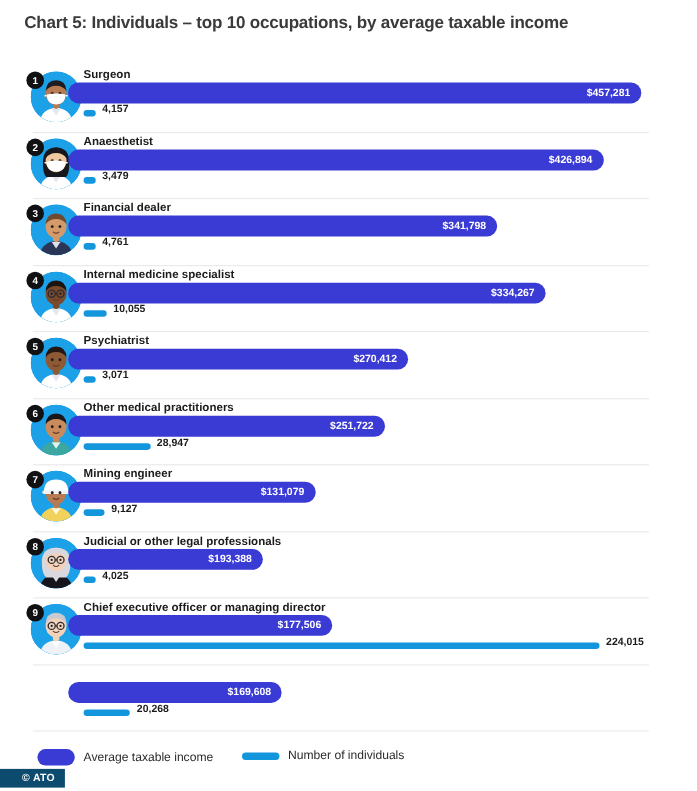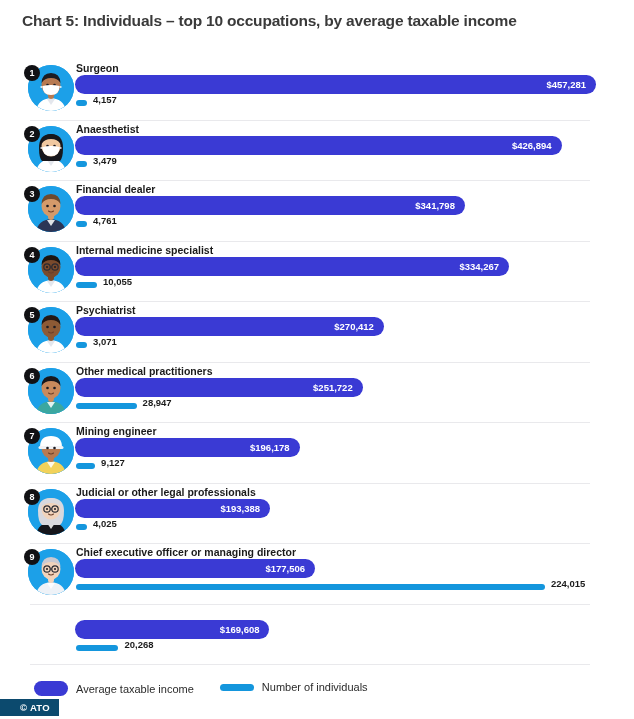--- a/index.html
+++ b/index.html
@@ -68,21 +68,21 @@
   .label{
     position:absolute;
     left:76px; top:2px;
     font-size:10.5px;
     font-weight:bold;
     color:#1b1b1b;
     white-space:nowrap;
   }
   .income-bar{
     position:absolute;
-    left:76px; top:16px;
+    left:63px; top:16px;
     height:17px;
     background:#3a3ad4;
     border-radius:9px;
     box-shadow:0 0 0 1px #3a3ad4;
   }
   .income-value{
     position:absolute;
     right:9px; top:0;
     height:17px;
     line-height:17px;
@@ -307,21 +307,21 @@
             <rect x="10.5" y="18" width="25" height="3" rx="1.5" fill="#f2f2f4"></rect>
             <circle cx="19.5" cy="20" r="1.3" fill="#1b1b22"></circle>
             <circle cx="26.5" cy="20" r="1.3" fill="#1b1b22"></circle>
             <path d="M20.5 25 q2.5 2 5 0" stroke="#6a3d28" stroke-width="1.1" fill="none" stroke-linecap="round"></path>
           </svg>
         </div>
         <div class="rank-badge">7</div>
       </div>
       <div class="label">Mining engineer</div>
       <div class="income-bar" style="width:222.656051749362px">
-        <span class="income-value">$196,178</span>
+        <span class="income-value">$131,079</span>
       </div>
       <div class="count-line" style="width:19.108376671205054px"></div>
       <div class="count-value" style="left:101.10837667120505px">9,127</div>
       <div class="row-sep"></div>
     </div>
     <div class="row">
       <div class="avatar-wrap">
         <div class="avatar">
           <svg viewBox="0 0 46 46" xmlns="http://www.w3.org/2000/svg">
             <rect width="46" height="46" fill="#1ca0e8"></rect>
@@ -335,21 +335,21 @@
             <circle cx="27" cy="20" r="3.2" fill="none" stroke="#2b2b33" stroke-width="1.2"></circle>
             <line x1="22.2" y1="20" x2="23.8" y2="20" stroke="#2b2b33" stroke-width="1.2"></line>
             <circle cx="19" cy="20" r="1" fill="#1b1b22"></circle>
             <circle cx="27" cy="20" r="1" fill="#1b1b22"></circle>
             <path d="M20.5 25 q2.5 2 5 0" stroke="#6a3d28" stroke-width="1.1" fill="none" stroke-linecap="round"></path>
           </svg>
         </div>
         <div class="rank-badge">8</div>
       </div>
       <div class="label">Judicial or other legal professionals</div>
-      <div class="income-bar" style="width:193px">
+      <div class="income-bar" style="width:175px">
         <span class="income-value">$193,388</span>
       </div>
       <div class="count-line" style="width:11px"></div>
       <div class="count-value" style="left:93px">4,025</div>
       <div class="row-sep"></div>
     </div>
     <div class="row">
       <div class="avatar-wrap">
         <div class="avatar">
           <svg viewBox="0 0 46 46" xmlns="http://www.w3.org/2000/svg">

